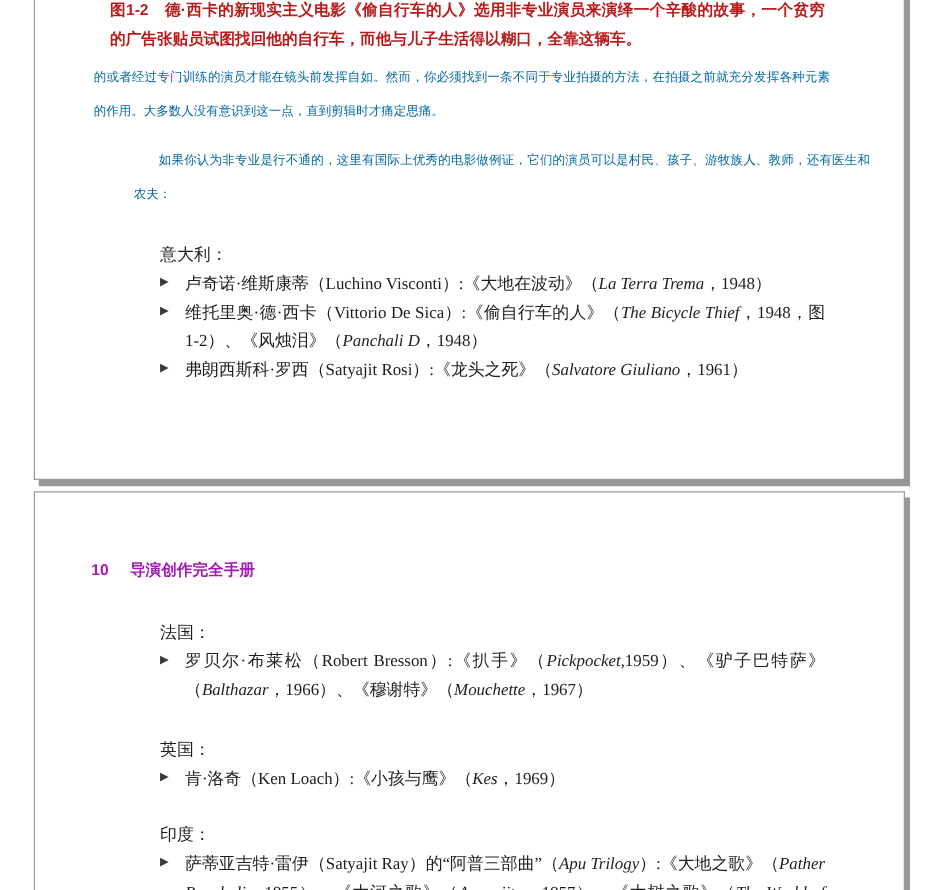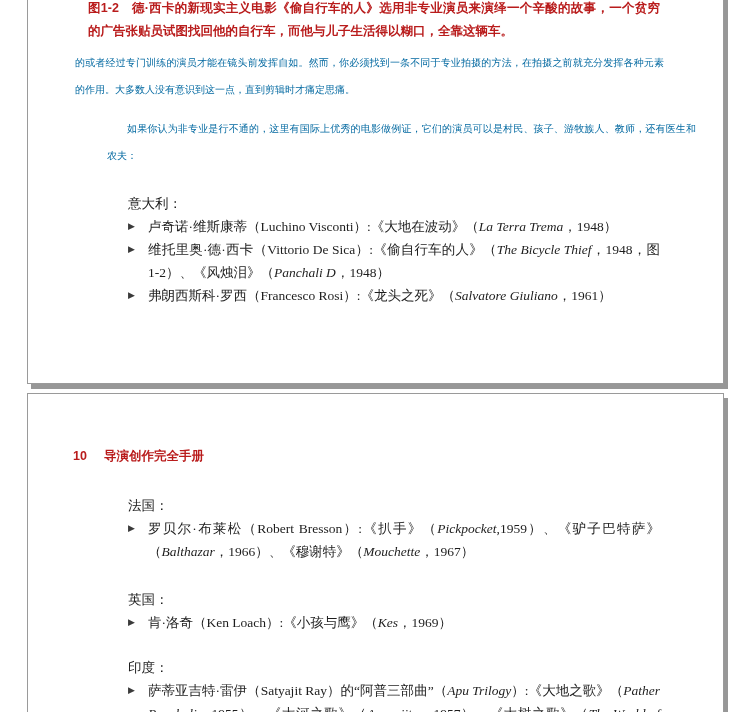--- a/index.html
+++ b/index.html
@@ -44,21 +44,21 @@
     position: absolute; left: 0; top: 0;
     font-size: 9px; line-height: 23px; color: #3a3a3a;
     font-family: "DejaVu Sans", sans-serif;
   }
   .li i { font-style: italic; }
 
   .running-head {
     position: absolute; left: 45px; top: 53px;
     display: flex; align-items: baseline; gap: 17px;
     font-family: "Liberation Sans", "DejaVu Sans", sans-serif;
-    font-weight: 700; font-size: 12.5px; line-height: 18px; color: #b91c1c;
+    font-weight: 700; font-size: 12.5px; line-height: 18px; color: #a21caf;
   }
 
   .p2-sec-france  { top: 100px; }
   .p2-sec-england { top: 194px; }
   .p2-sec-india   { top: 262px; }
   .p1-sec-italy   { top: 191px; margin-top: 12px; }
 </style>
 </head>
 <body>
 
@@ -80,21 +80,21 @@
         <span class="li-text"><span>卢奇诺·维斯康蒂（Luchino Visconti）:《大地在波动》（</span><i>La Terra Trema</i><span>，1948）</span></span>
       </div>
 
       <div class="li">
         <span class="tri">▶</span>
         <span class="li-text"><span>维托里奥·德·西卡（Vittorio De Sica）:《偷自行车的人》（</span><i>The Bicycle Thief</i><span>，1948，图1-2）、《风烛泪》（</span><i>Panchali D</i><span>，1948）</span></span>
       </div>
 
       <div class="li">
         <span class="tri">▶</span>
-        <span class="li-text"><span>弗朗西斯科·罗西（Francesco Rosi）:《龙头之死》（</span><i>Salvatore Giuliano</i><span>，1961）</span></span>
+        <span class="li-text"><span>弗朗西斯科·罗西（Satyajit Rosi）:《龙头之死》（</span><i>Salvatore Giuliano</i><span>，1961）</span></span>
       </div>
     </div>
 
   </div>
 
   <div class="page page-2">
 
     <div class="running-head">
       <span>10</span>
       <span>导演创作完全手册</span>

